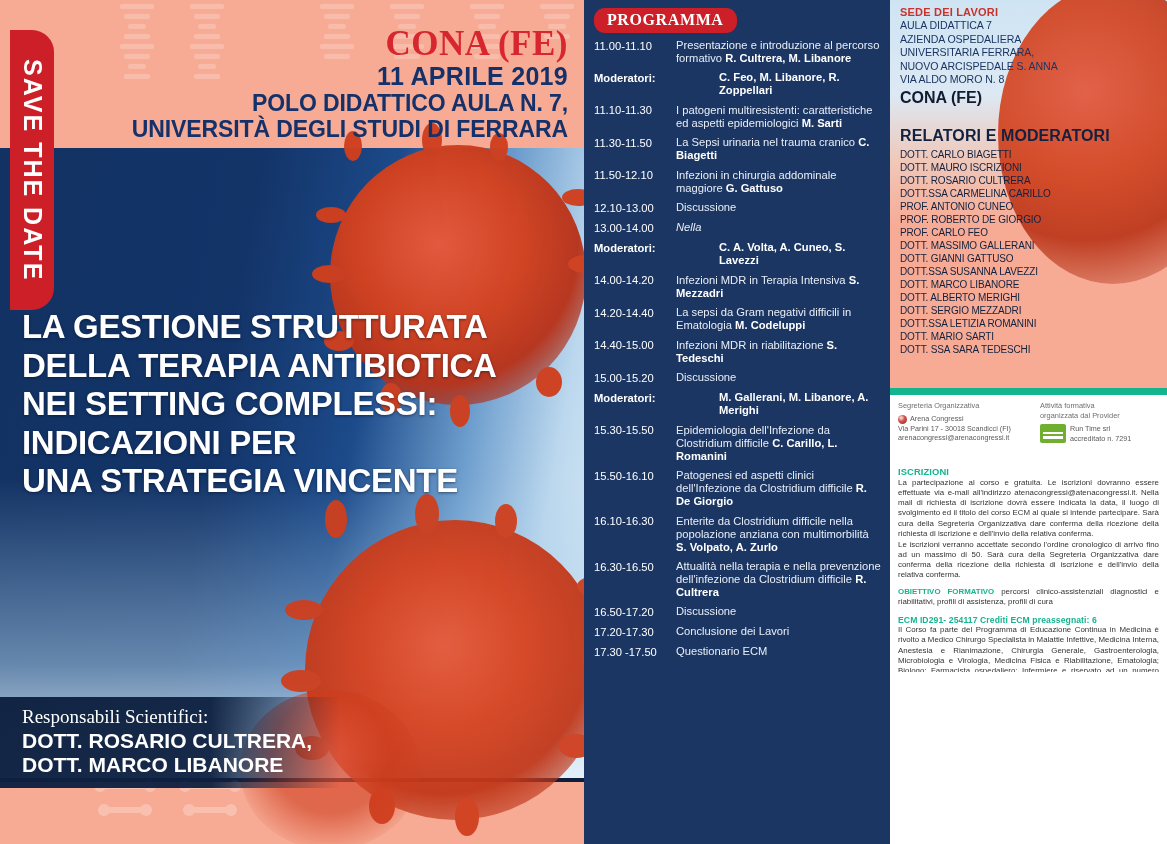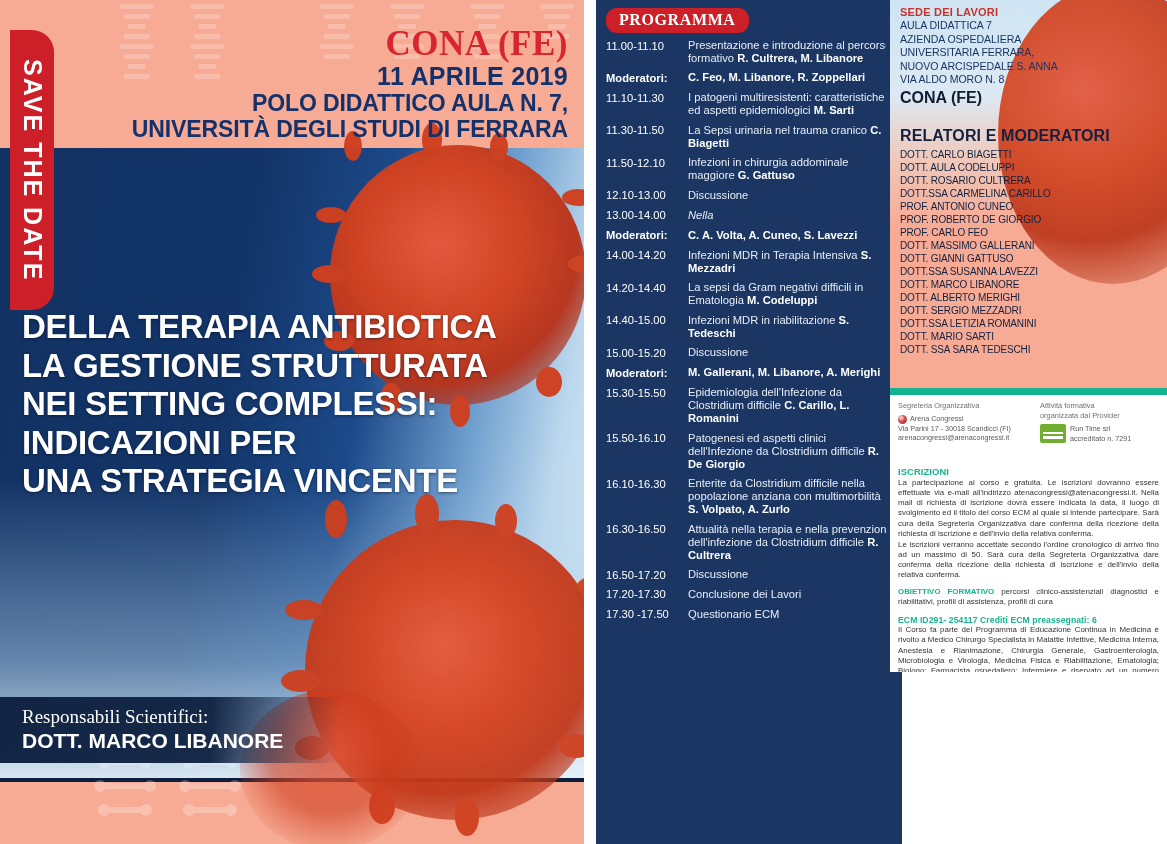--- a/index.html
+++ b/index.html
@@ -161,21 +161,21 @@
   #resp-label {
     color: #ffffff; font-size: 19px; line-height: 1.25;
     font-family: "Liberation Serif", serif;
   }
   .resp-name {
     color: #ffffff; font-size: 21px; font-weight: bold; line-height: 1.17;
   }
 
   
   #program-panel {
-    position: absolute; left: 596px; top: 0;
+    position: absolute; left: 584px; top: 0;
     width: 306px; height: 844px;
     background: #1b3663;
     padding: 8px 8px 6px 10px;
     overflow: hidden;
   }
   #programma-badge {
     display: inline-block;
     background: #cc1f27;
     color: #ffffff;
     font-size: 16px;
@@ -200,21 +200,21 @@
   .prog-time.mod-label {
     font-weight: bold;
     font-size: 11.2px;
   }
   .prog-desc {
     flex: 1;
     color: #e8eef7;
     font-size: 11.2px;
   }
   .prog-desc b { color: #ffffff; font-weight: bold; }
-  .prog-desc.all-bold { font-weight: bold; color: #ffffff; }
+  .prog-desc.all-bold { font-weight: bold; color: #ffffff; margin-left: 43px; }
   .prog-desc.italic { font-style: italic; }
 
   
   #right-panel {
     position: absolute; left: 890px; top: 0;
     width: 277px; height: 672px;
     background: #ffffff;
     overflow: hidden;
   }
   #right-top {
@@ -435,29 +435,30 @@
     </div>
 
     <div id="header-block">
       <div id="city">CONA (FE)</div>
       <div id="event-date">11 APRILE 2019</div>
       <div id="venue-line-1">POLO DIDATTICO AULA N. 7,</div>
       <div id="venue-line-2">UNIVERSITÀ DEGLI STUDI DI FERRARA</div>
     </div>
 
     <div id="main-title">
+      <div>LA GESTIONE STRUTTURATA</div>
       <div>DELLA TERAPIA ANTIBIOTICA</div>
-      <div>LA GESTIONE STRUTTURATA</div>
       <div>NEI SETTING COMPLESSI:</div>
       <div>INDICAZIONI PER</div>
       <div>UNA STRATEGIA VINCENTE</div>
     </div>
 
     <div id="responsabili">
       <div id="resp-label">Responsabili Scientifici:</div>
+      <div class="resp-name">DOTT. ROSARIO CULTRERA,</div>
       <div class="resp-name">DOTT. MARCO LIBANORE</div>
     </div>
   </div>
 
   <div id="program-panel">
     <div id="programma-badge">PROGRAMMA</div>
     <div id="program-rows">
         <div class="prog-row">
           <div class="prog-time">11.00-11.10</div>
           <div class="prog-desc">Presentazione e introduzione al percorso formativo <b>R. Cultrera, M. Libanore</b></div>
@@ -553,21 +554,21 @@
         <div class="sede-line">AZIENDA OSPEDALIERA</div>
         <div class="sede-line">UNIVERSITARIA FERRARA,</div>
         <div class="sede-line">NUOVO ARCISPEDALE S. ANNA</div>
         <div class="sede-line">VIA ALDO MORO N. 8</div>
         <div id="sede-city">CONA (FE)</div>
       </div>
 
       <div id="relatori-title">RELATORI E MODERATORI</div>
       <div id="relatori-list">
           <div class="relatore">DOTT. CARLO BIAGETTI</div>
-          <div class="relatore">DOTT.  AULA CODELUPPI</div>
+          <div class="relatore">DOTT.  MAURO ISCRIZIONI</div>
           <div class="relatore">DOTT. ROSARIO CULTRERA</div>
           <div class="relatore">DOTT.SSA CARMELINA CARILLO</div>
           <div class="relatore">PROF. ANTONIO CUNEO</div>
           <div class="relatore">PROF. ROBERTO DE GIORGIO</div>
           <div class="relatore">PROF. CARLO FEO</div>
           <div class="relatore">DOTT. MASSIMO GALLERANI</div>
           <div class="relatore">DOTT. GIANNI GATTUSO</div>
           <div class="relatore">DOTT.SSA SUSANNA LAVEZZI</div>
           <div class="relatore">DOTT. MARCO LIBANORE</div>
           <div class="relatore">DOTT. ALBERTO  MERIGHI</div>

